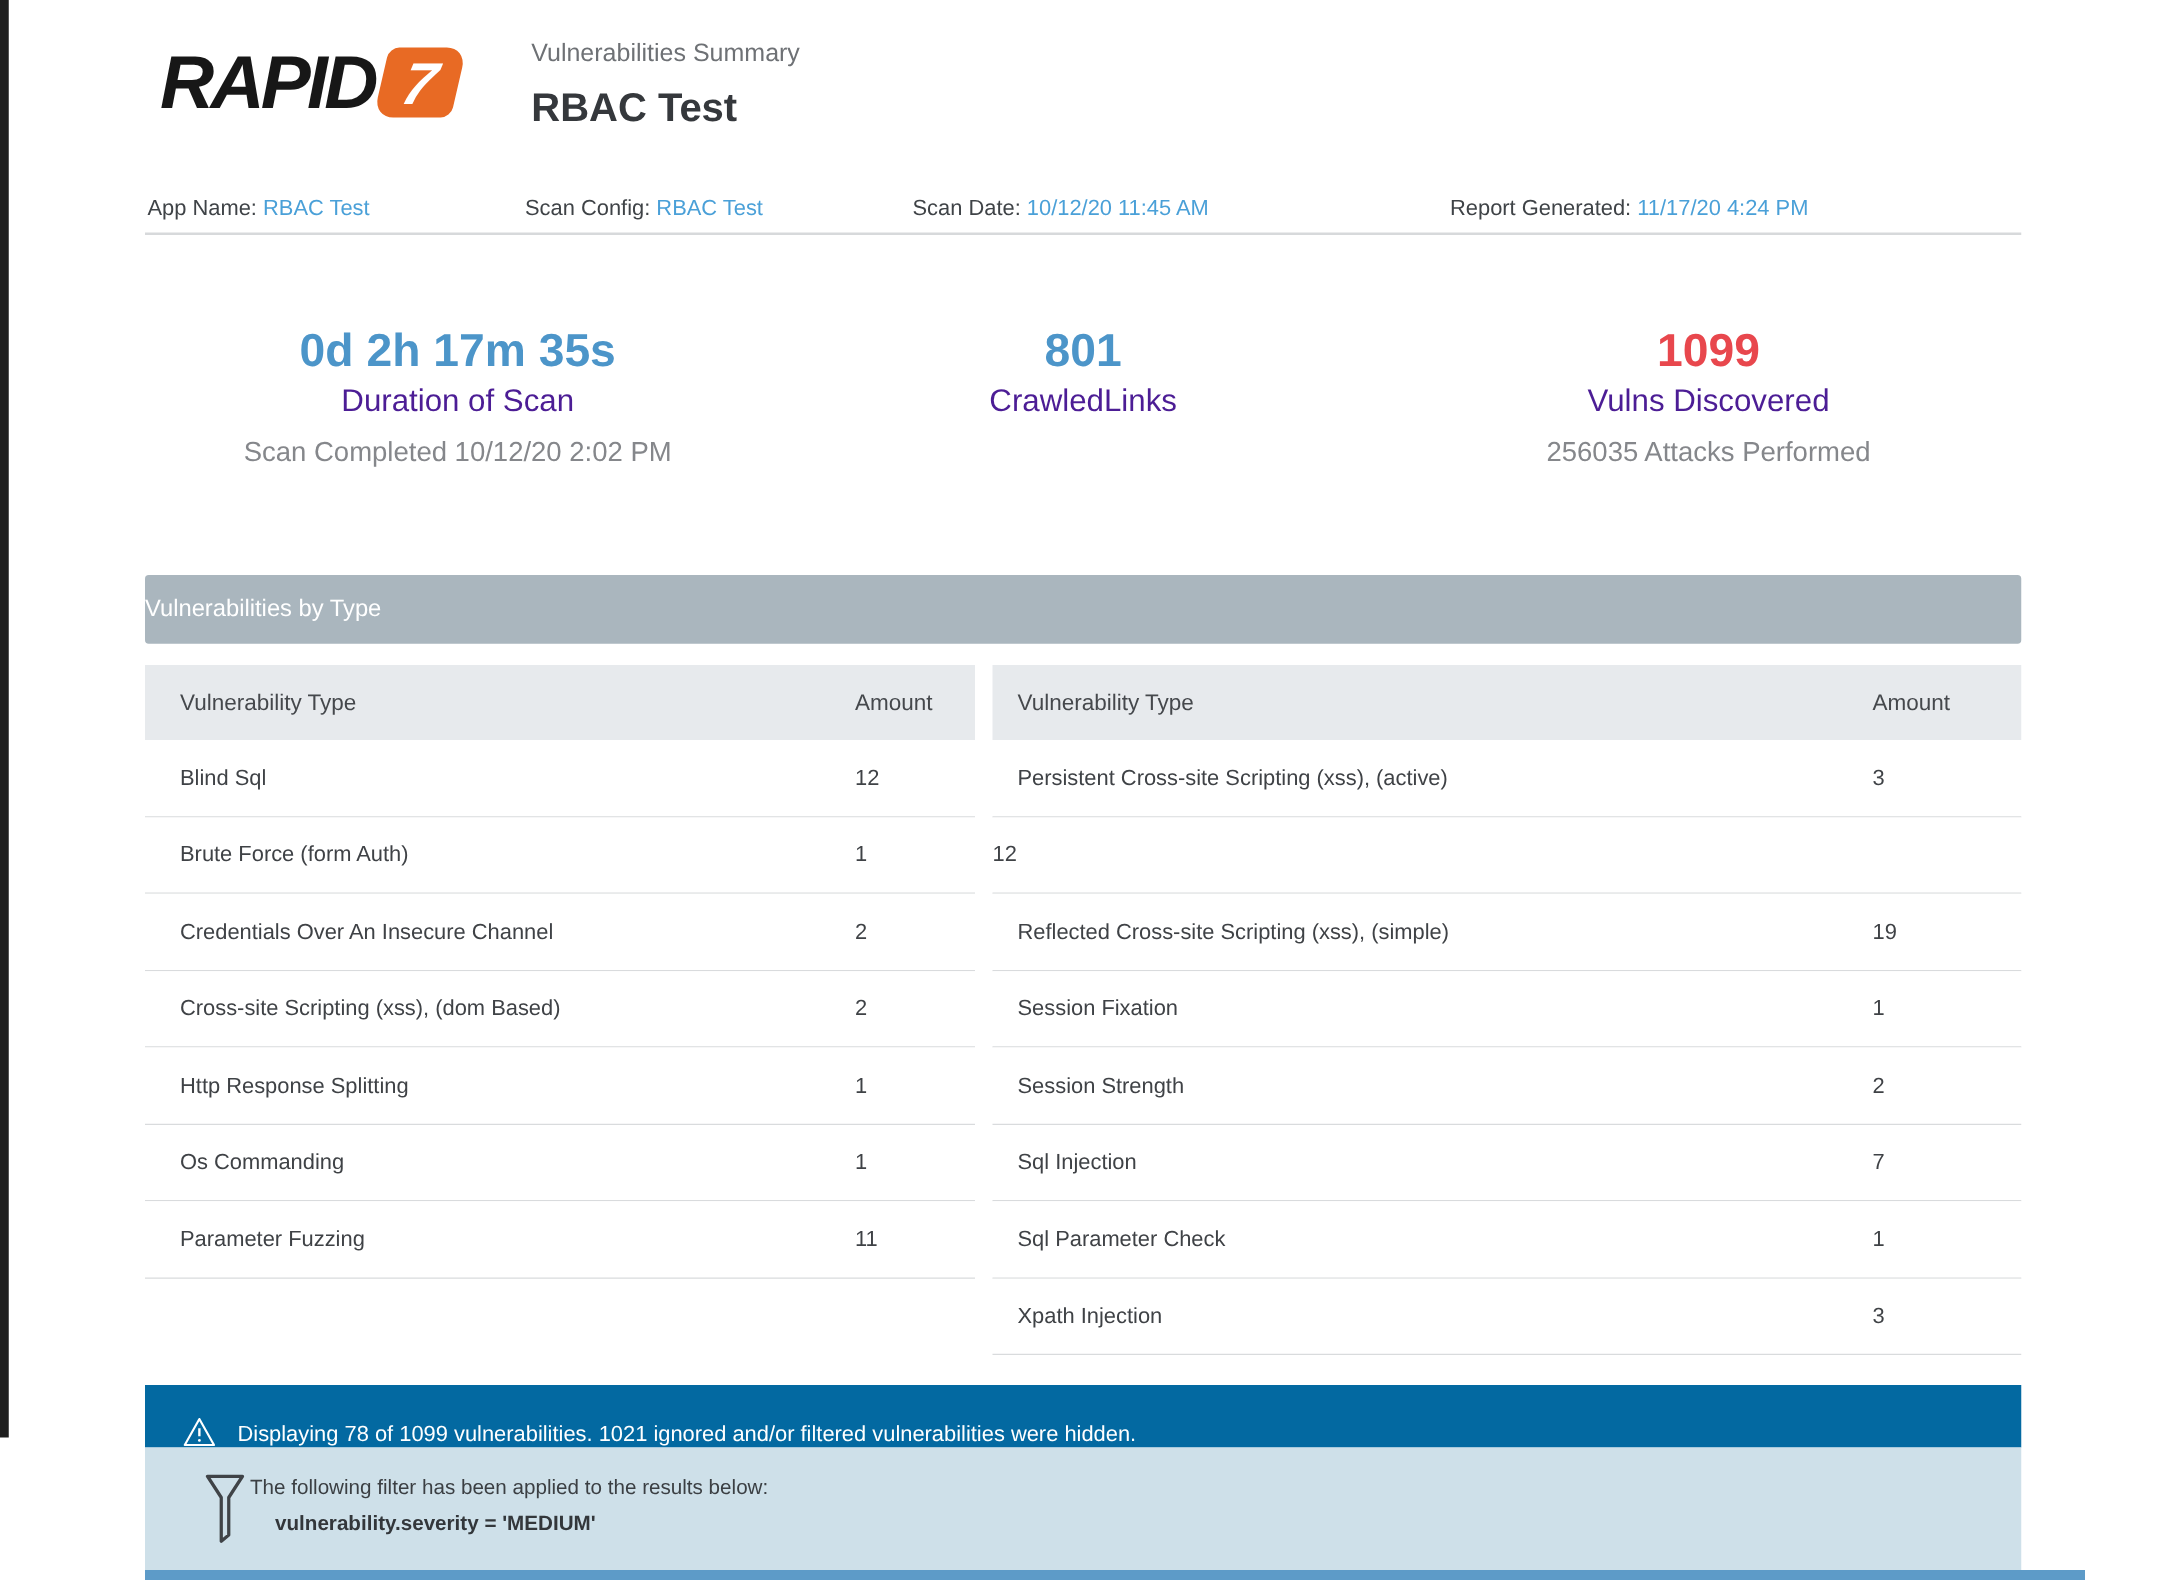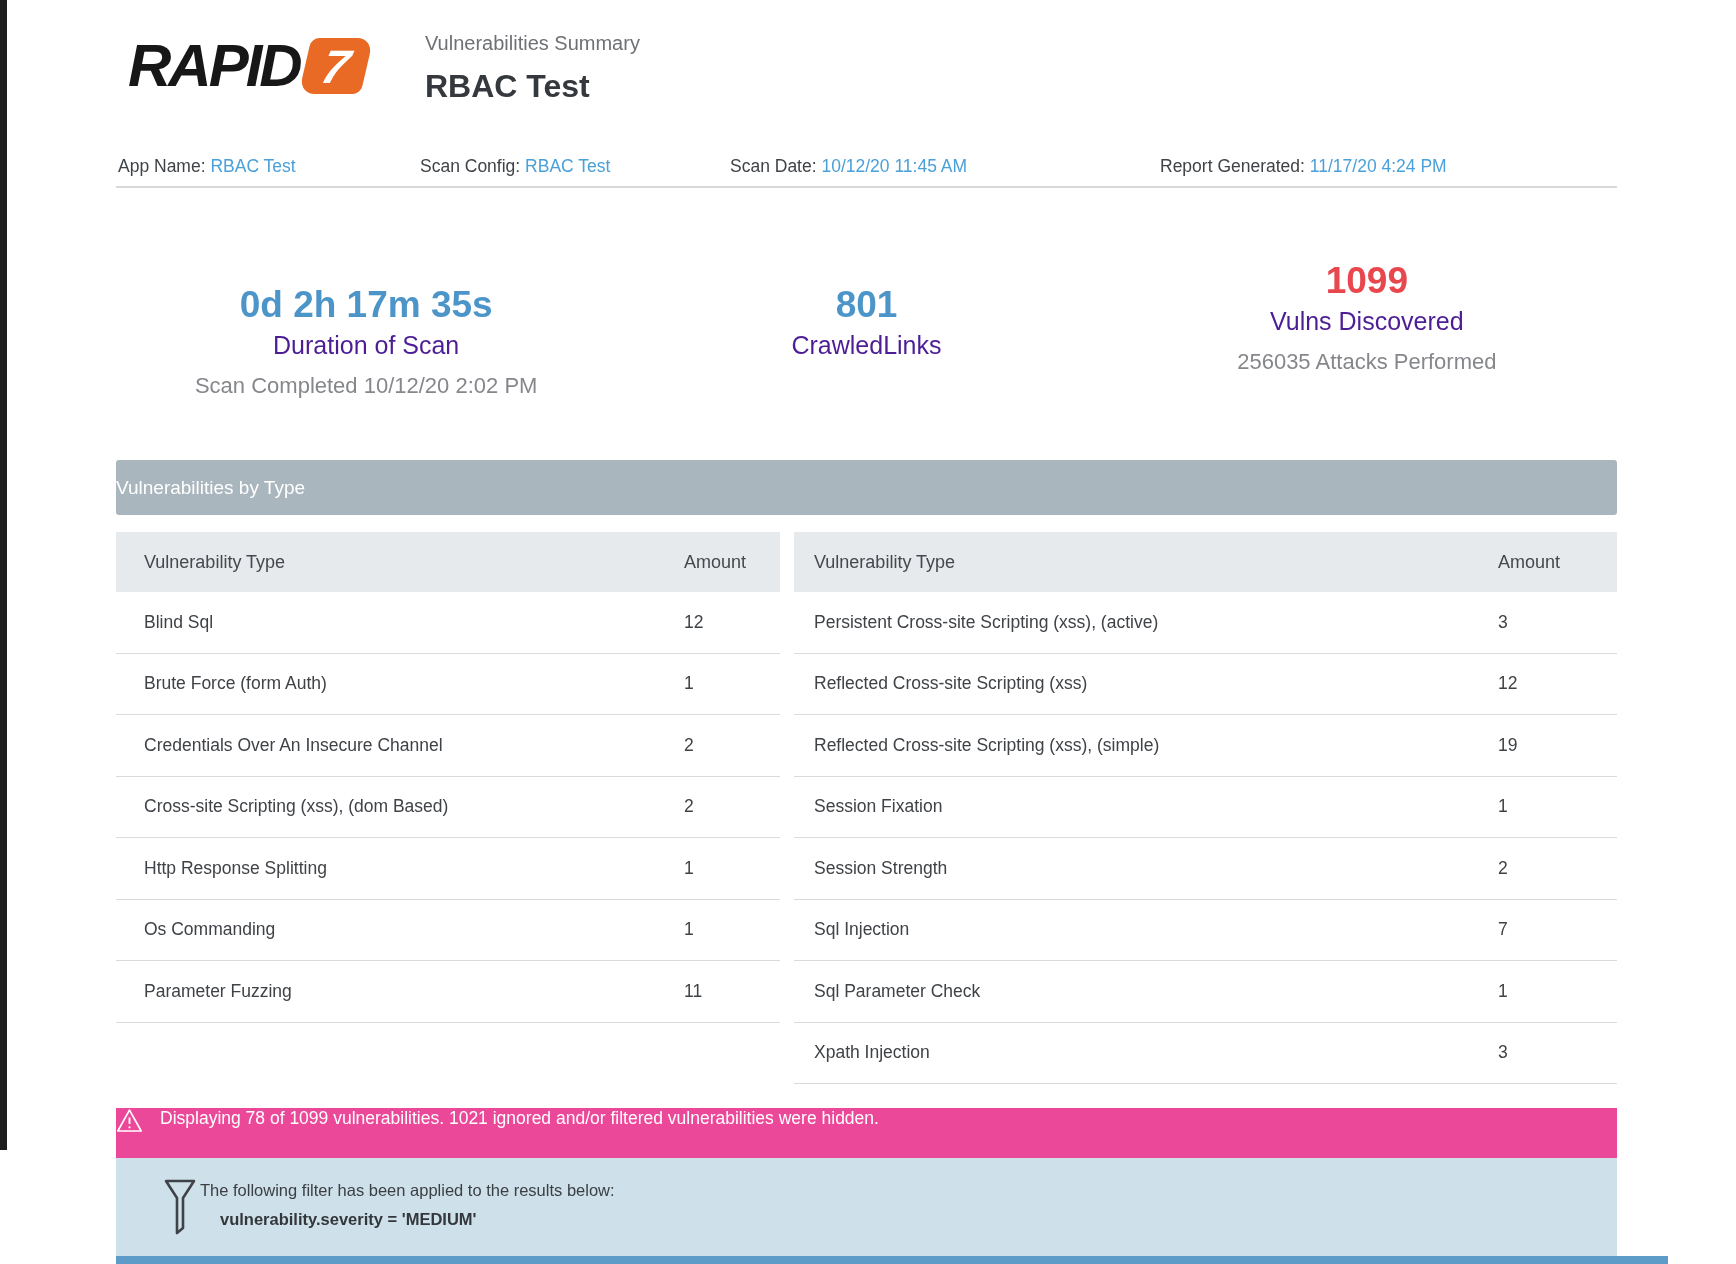--- a/index.html
+++ b/index.html
@@ -20,21 +20,21 @@
 
   
   .meta-item { position:absolute; top:156px; font-size:17.5px; color:#3f4347; white-space:nowrap; }
   .meta-item .val { color:#4AA0D8; }
   .m0 { left:118px; } .m1 { left:420px; } .m2 { left:730px; } .m3 { left:1160px; }
   .divider { position:absolute; left:116px; top:186px; width:1501px; height:2px; background:#d7d9db; }
 
   
   .stats { position:absolute; left:116px; top:262px; width:1501px; display:grid; grid-template-columns:repeat(3,1fr); text-align:center; }
   .stat-value { font-size:37px; font-weight:bold; line-height:1; }
-  .v-blue { color:#4C95C9;margin-top:24px; } .v-red { color:#E8474D; }
+  .v-blue { color:#4C95C9; } .v-red { color:#E8474D; }
   .stat-label { font-size:25px; color:#4c1d95; margin-top:8px; }
   .stat-sub { font-size:22px; color:#85878b; margin-top:13px; min-height:20px; }
 
   
   .section-bar { position:absolute; left:116px; top:460px; width:1501px; height:55px; background:#AAB6BE;
                  border-radius:3px; display:flex; align-items:center; 
                  color:#ffffff; font-size:19px; }
 
   
   .tables { position:absolute; left:116px; top:532px; width:1501px; display:flex; gap:14px; align-items:flex-start; }
@@ -43,22 +43,22 @@
   .vtable.right { width:823px; }
   .thead { height:60px; background:#E7EAED; display:flex; align-items:center; font-size:18px; color:#45484c;gap:24px; }
   .trow  { height:61.5px; display:flex; align-items:center; border-bottom:1px solid #d9dbdd;
            font-size:17.5px; color:#3f4246; background:#fff; }
   .cell-type { flex:1; padding-left:28px; }
   .vtable.right .cell-type { padding-left:20px; }
   .cell-amount { width:96px; flex:none; }
   .vtable.right .cell-amount { width:119px; }
 
   
-  .warning-bar { position:absolute; left:116px; top:1108px; width:1501px; height:50px; background:#ec4899;
-                 display:flex; align-items:flex-start; }
+  .warning-bar { position:absolute; left:116px; top:1108px; width:1501px; height:50px; background:#0369a1;
+                 display:flex; align-items:flex-end; padding-left:30px; }
   .warning-bar svg { flex:none; }
   .warning-text { color:#ffffff; font-size:17.5px; margin-left:17px; }
 
   
   .filter-panel { position:absolute; left:116px; top:1158px; width:1501px; height:98px; background:#CEE0E9; }
   .filter-icon { position:absolute; left:48px; top:20px; }
   .filter-line1 { position:absolute; left:84px; top:23px; font-size:16.5px; color:#3b3f43; }
   .filter-line2 { position:absolute; left:104px; top:52px; font-size:16.5px; font-weight:bold; color:#33373b; }
 
   .bottom-strip { position:absolute; left:116px; top:1256px; width:1620px; height:8px; background:#5D9BC8; }
@@ -159,21 +159,20 @@
       <div class="thead">
         <div class="cell-type">Vulnerability Type</div>
         <div class="cell-amount">Amount</div>
       </div>
       <div id="right-body">
           <div class="trow">
             <div class="cell-type">Persistent Cross-site Scripting (xss), (active)</div>
             <div class="cell-amount">3</div>
           </div>
           <div class="trow">
-            <div class="cell-type">Reflected Cross-site Scripting (xss)</div>
             <div class="cell-amount">12</div>
           </div>
           <div class="trow">
             <div class="cell-type">Reflected Cross-site Scripting (xss), (simple)</div>
             <div class="cell-amount">19</div>
           </div>
           <div class="trow">
             <div class="cell-type">Session Fixation</div>
             <div class="cell-amount">1</div>
           </div>

